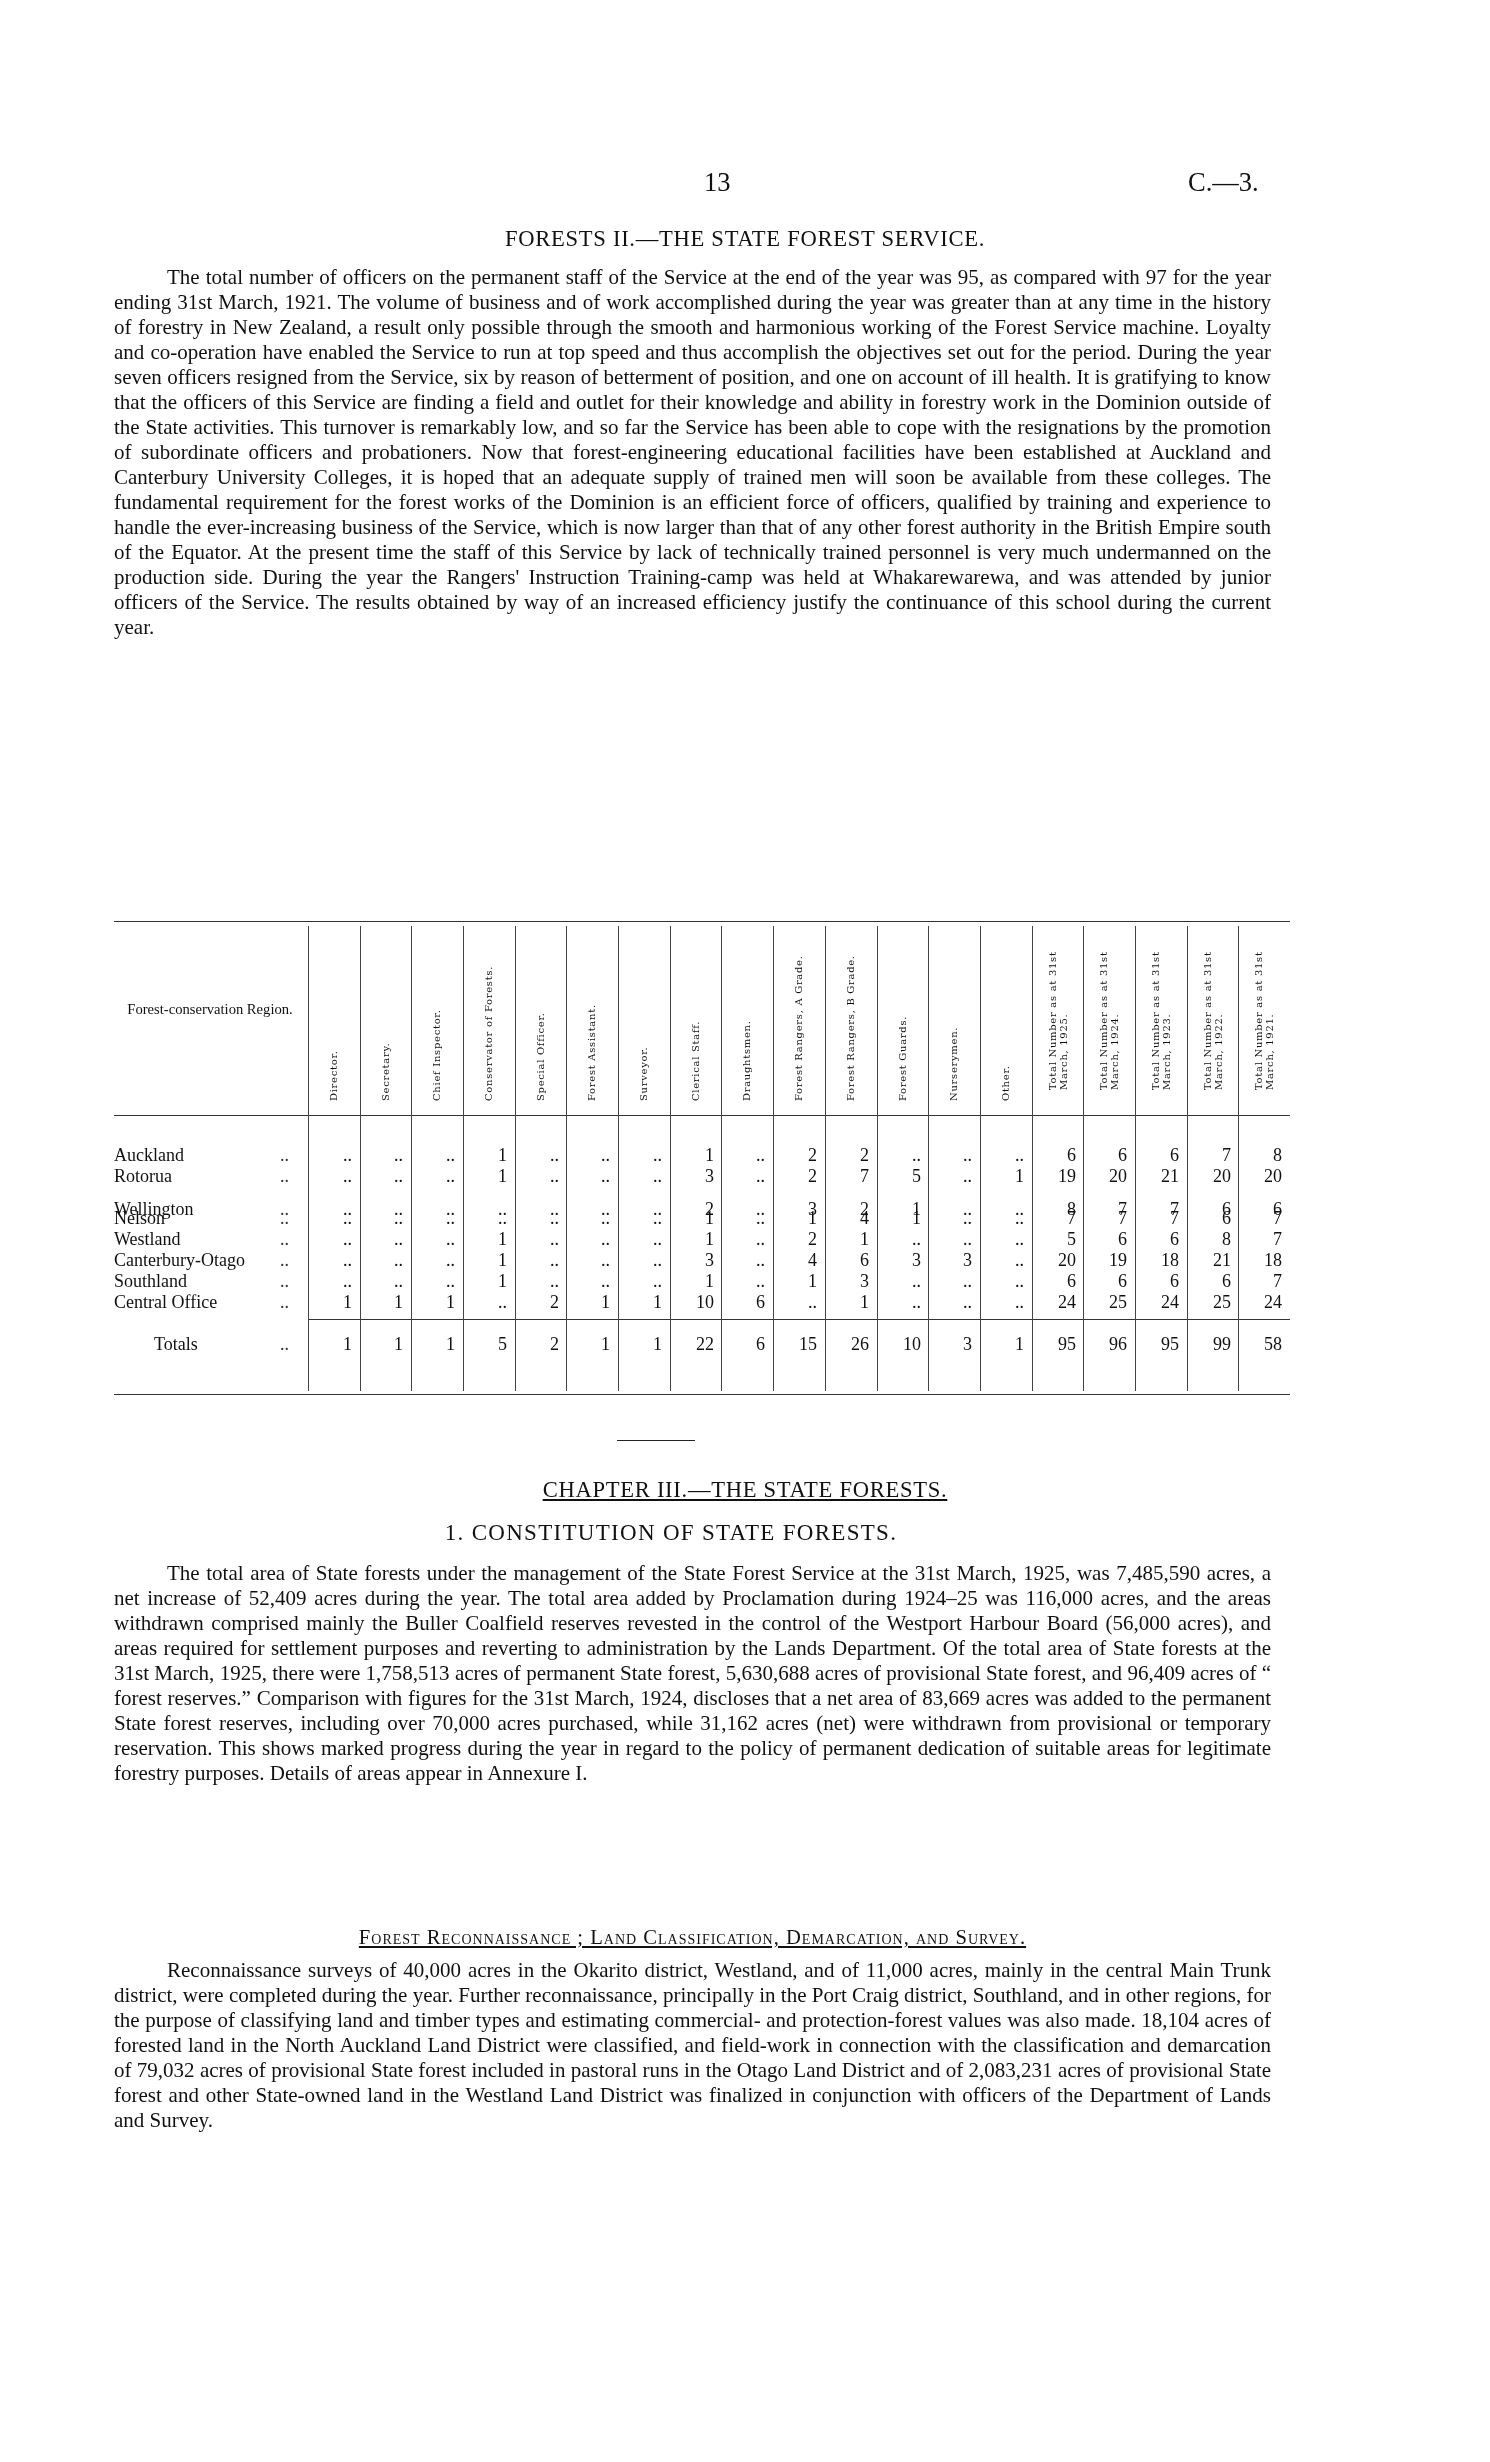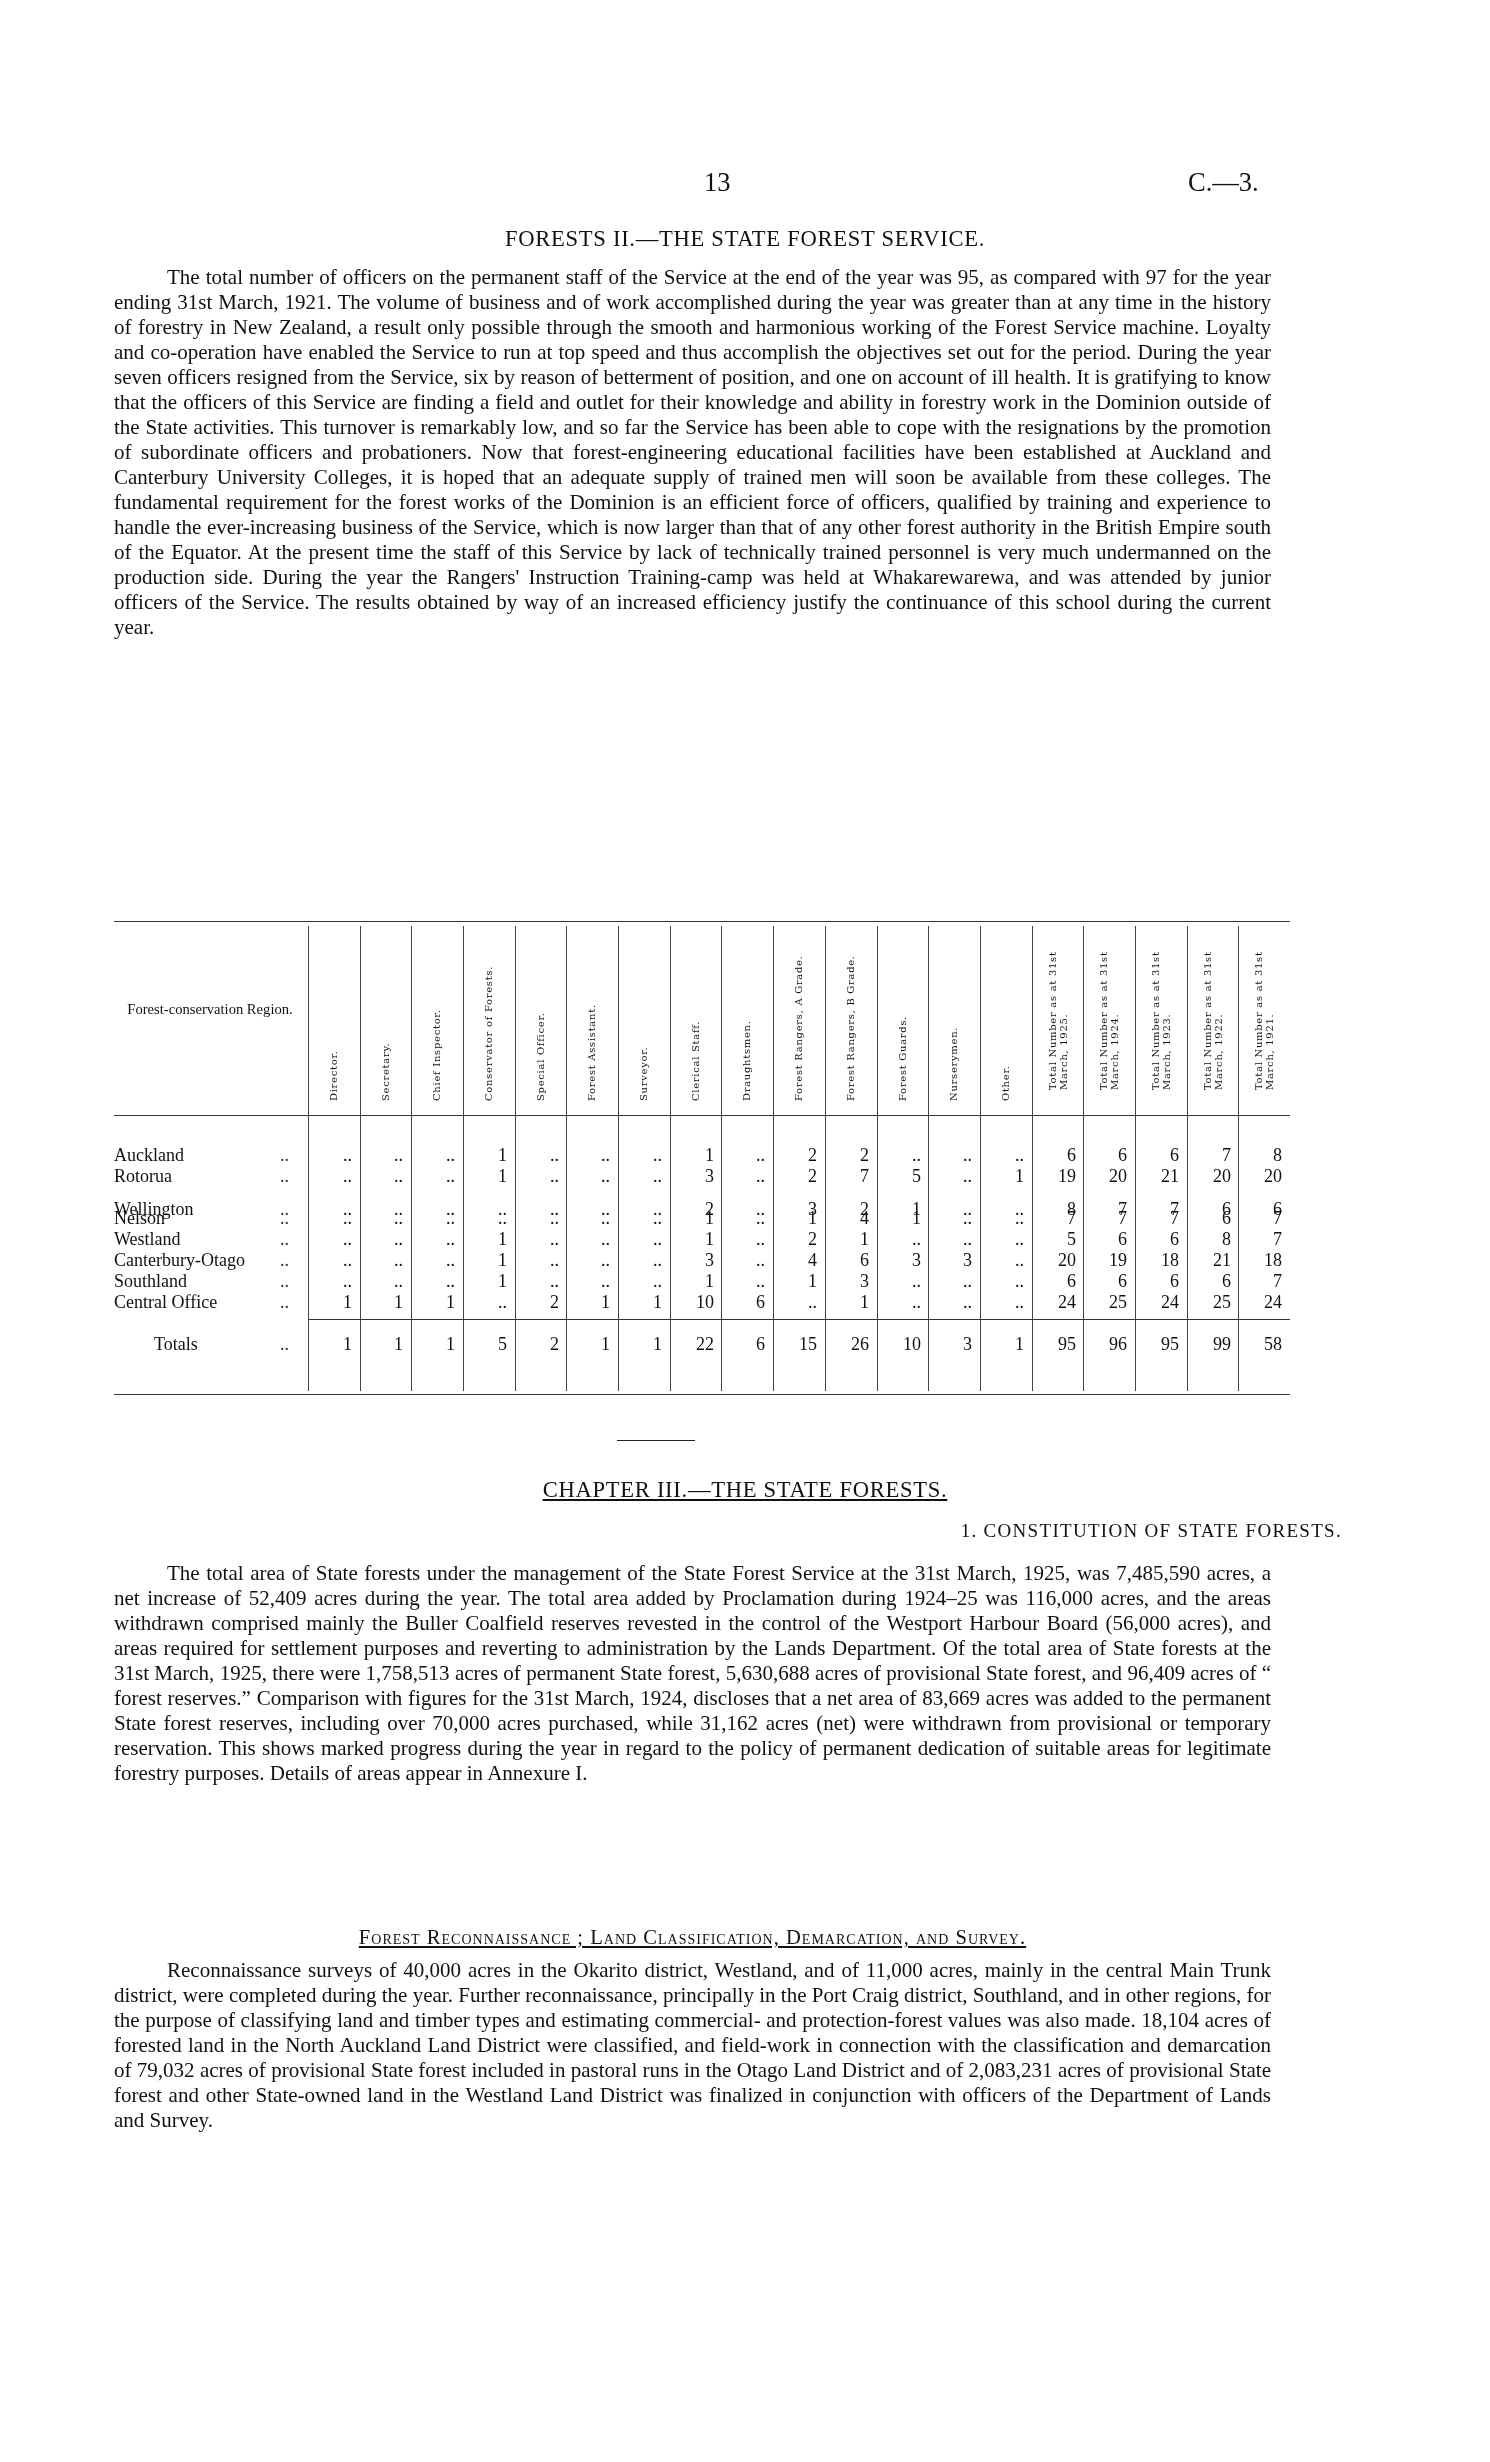--- a/index.html
+++ b/index.html
@@ -6,21 +6,21 @@
   body { width:1490px; height:2462px; position:relative; overflow:hidden;
          font-family:"Liberation Serif","DejaVu Serif",serif; color:#111; }
   .abs { position:absolute; }
   .pagenum { top:167px; left:704px; font-size:26.5px; }
   .docref { top:167px; left:1188px; font-size:26.5px; }
   .chapter-title { left:0; width:1490px; text-align:center; font-size:22.6px; letter-spacing:0.7px; }
   .para { left:114px; width:1157px; font-size:21px; line-height:25px; text-align:justify; }
   .para p { margin:0; text-indent:53px; }
   .smallcaps { font-variant:small-caps; letter-spacing:1px; }
   .caption { left:114px; width:1157px; font-size:20.6px; text-align:center; line-height:24px; }
-  .subhead { left:0; width:1342px; text-align:right; font-size:19px; letter-spacing:1.3px; }
+  .subhead { left:0; width:1342px; text-align:center; font-size:23px; letter-spacing:1.3px; }
   .divider { top:1440px; left:617px; width:78px; height:1.3px; background:#222; }
 
   
   .tbl { top:921px; left:114px; width:1176px; }
   .tbl-rule { position:absolute; left:0; width:1176px; height:1.3px; background:#333; }
   .vline { position:absolute; width:0.7px; background:#444; }
   .hdr-region { position:absolute; left:0; width:192px; top:80px; text-align:center;
                 font-size:14.6px; line-height:17px; }
   .hdr-col { position:absolute; top:6.6px; height:185px; width:51px; }
   .hdr-col span { position:absolute; left:50%; bottom:0; transform-origin:0 0;

